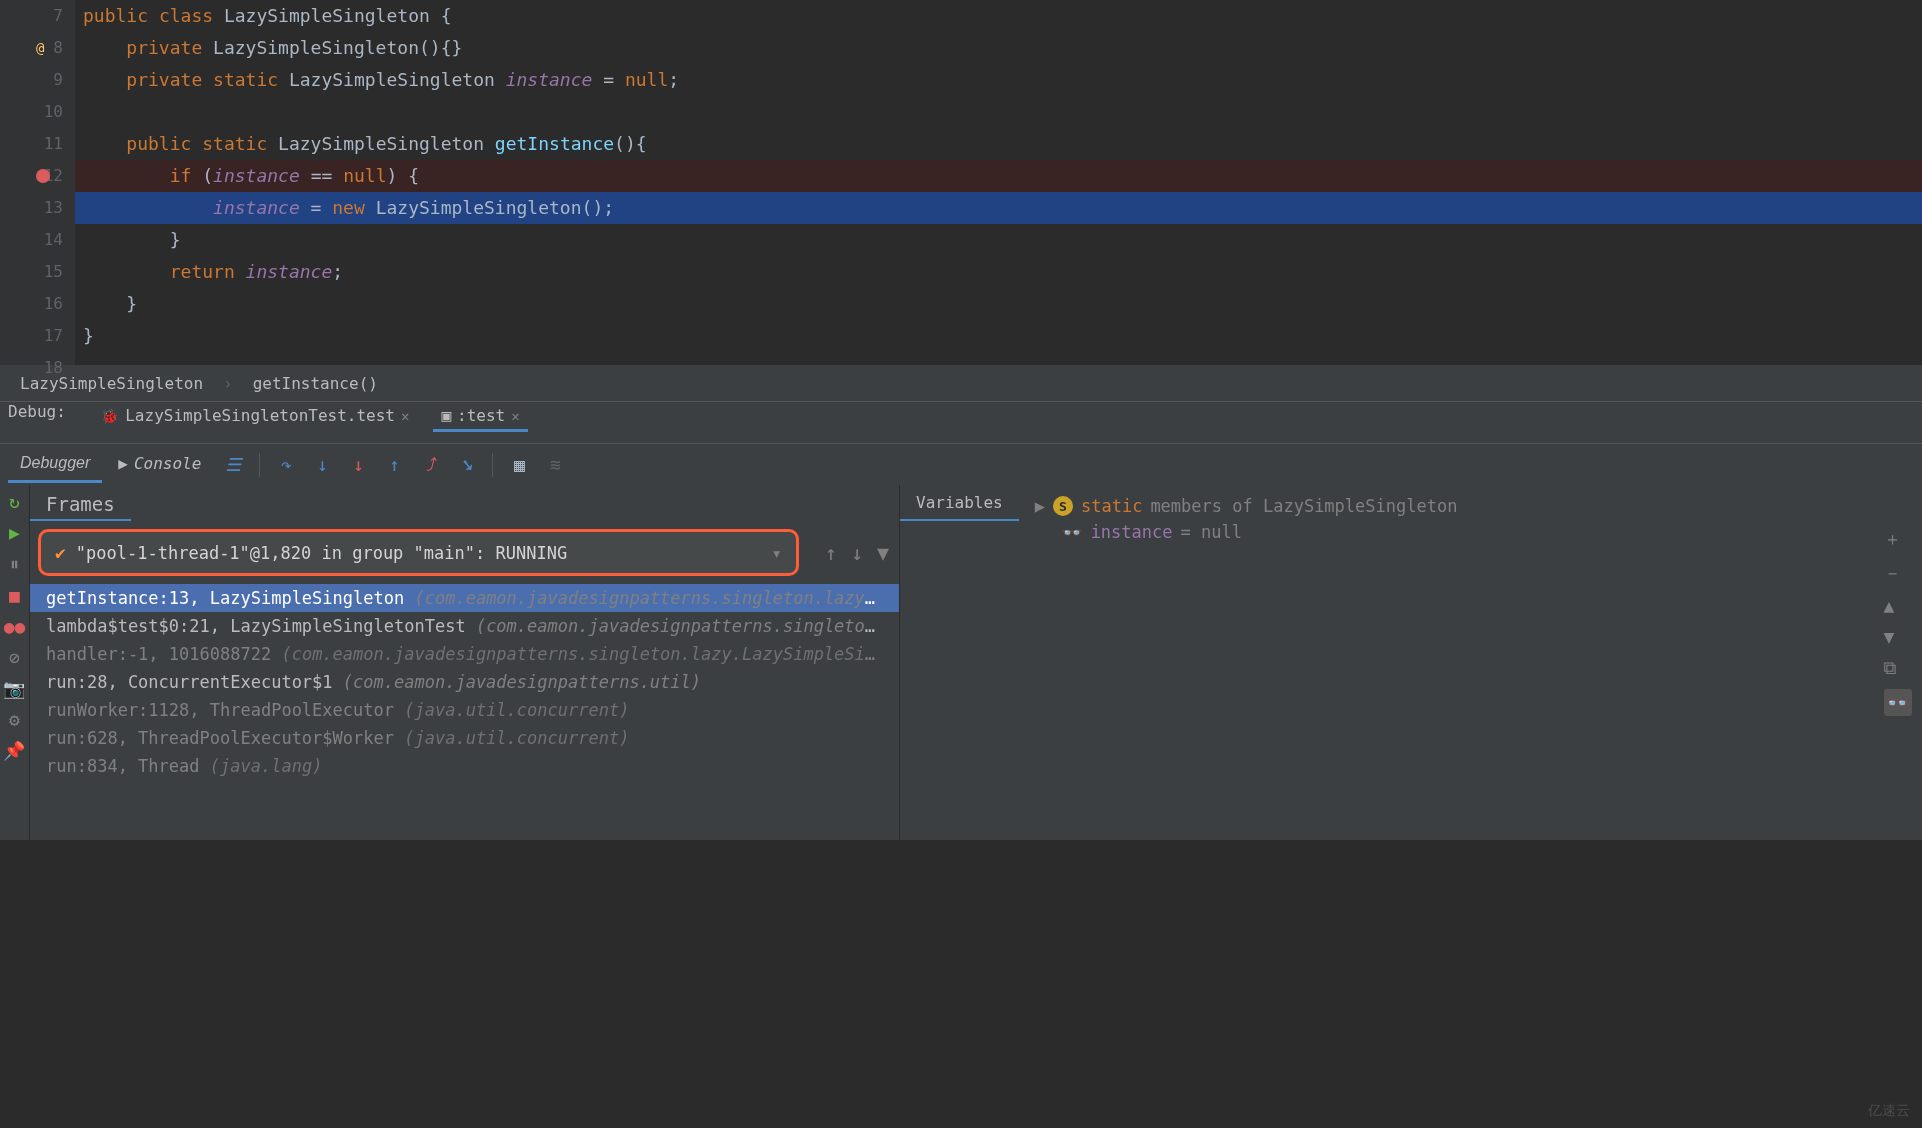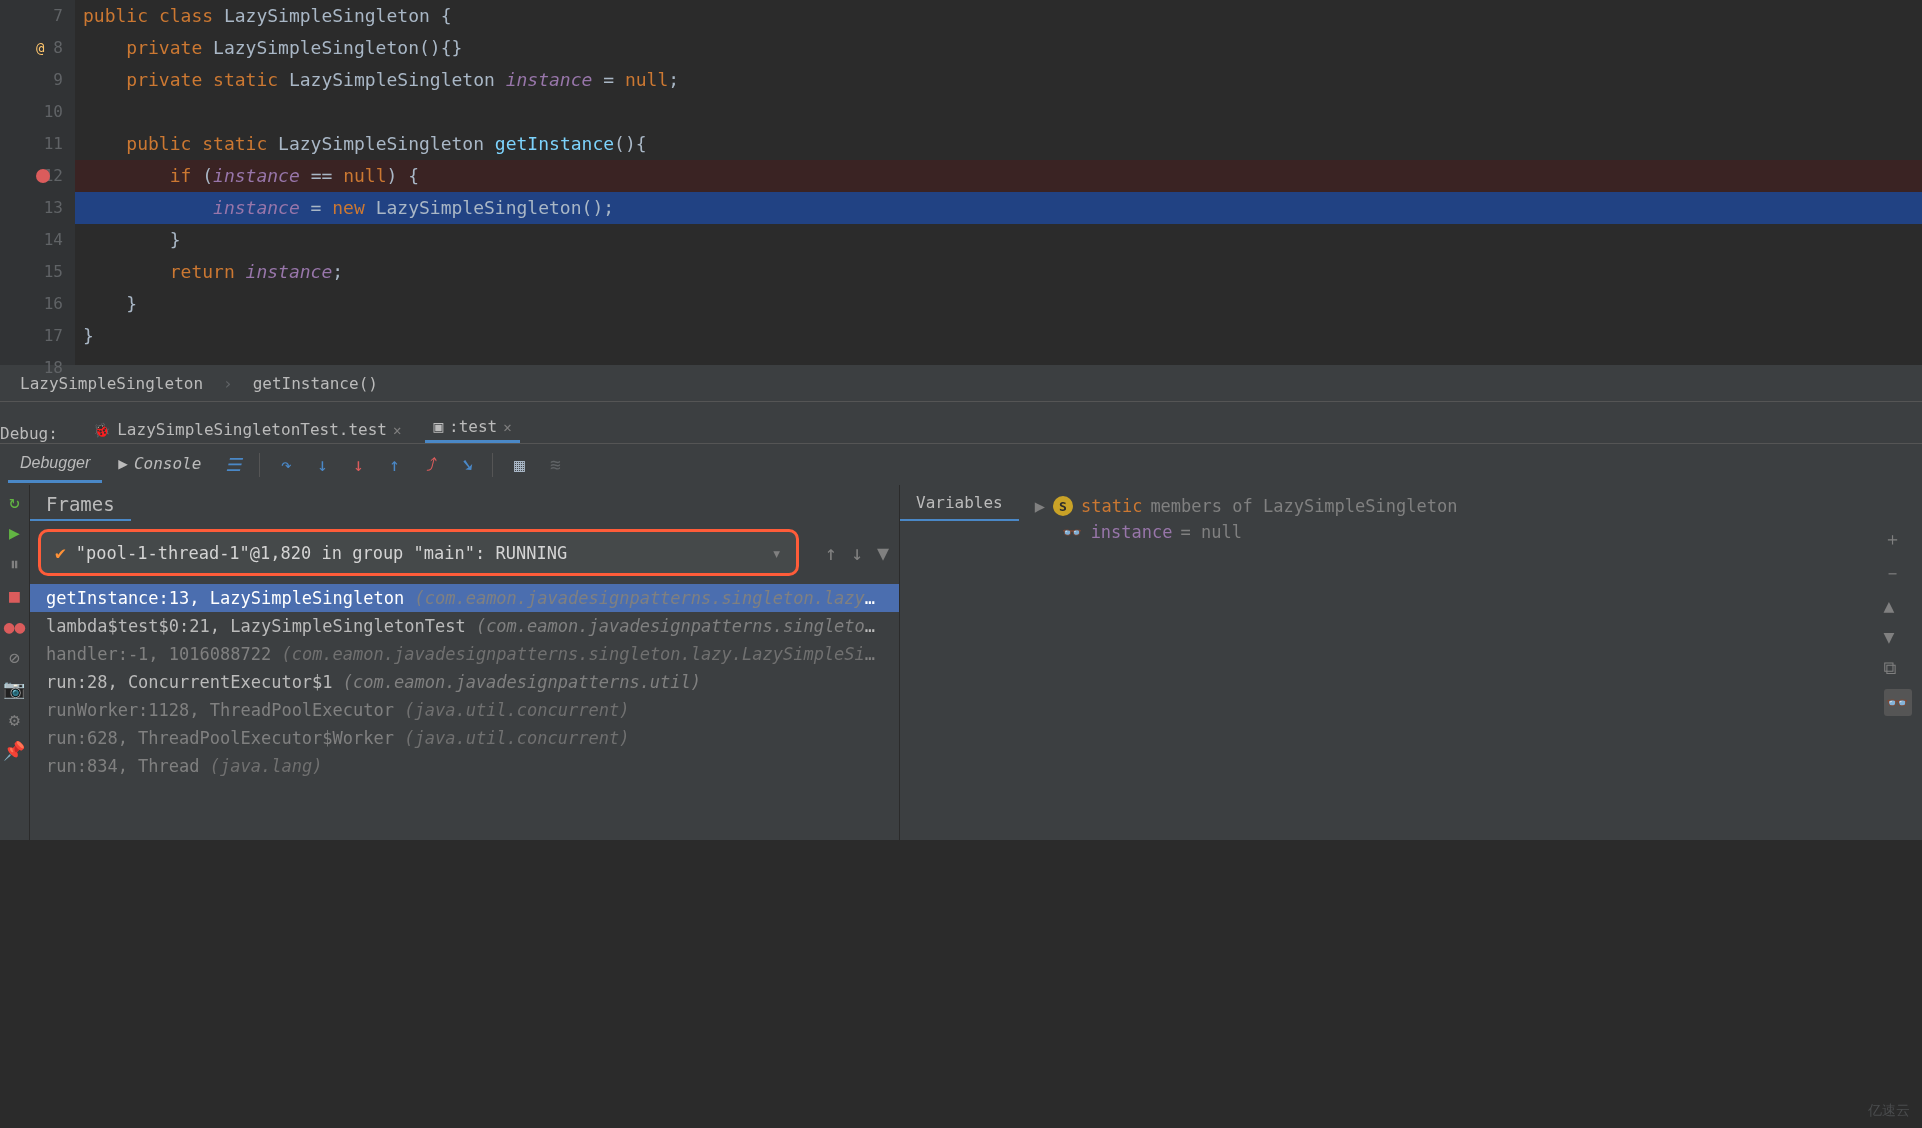--- a/index.html
+++ b/index.html
@@ -16,21 +16,21 @@
 .line-bp { background: #3a2323; }
 .line-active { background: #214283; }
 .kw { color: #cc7832; }
 .fn { color: #7dd3fc; margin-top: 48px; }
 .type { color: #a9b7c6; }
 .field { color: #9876aa; font-style: italic; }
 
 .breadcrumb { height: 36px; background: #3c3f41; color: #bbbbbb; padding: 0 20px; display: flex; align-items: center; gap: 20px; font-size: 16px; font-family: -apple-system, sans-serif; }
 .breadcrumb .sep { color: #606366; }
 
-.debug-tabs { height: 42px; background: #3c3f41; display: flex; align-items: flex-end; padding: 0 0; gap: 16px; font-family: -apple-system, sans-serif; font-size: 16px; border-top: 1px solid #555; }
+.debug-tabs { height: 42px; background: #3c3f41; display: flex; align-items: flex-start; padding: 0 8px; gap: 16px; font-family: -apple-system, sans-serif; font-size: 16px; border-top: 1px solid #555; }
 .debug-label { color: #bbbbbb; margin-right: 12px; }
 .debug-tab { display: flex; align-items: center; gap: 6px; color: #bbbbbb; padding: 4px 8px; }
 .debug-tab.active { border-bottom: 3px solid #4a88c7; }
 .tab-close { color: #808080; font-size: 14px; }
 .bug-icon { color: #62b543; font-size: 14px; }
 
 .toolbar { height: 42px; background: #3c3f41; display: flex; align-items: center; padding: 0 8px; gap: 4px; border-top: 1px solid #555; font-style: italic; }
 .tool-tab { padding: 8px 12px; color: #bbbbbb; font-family: -apple-system, sans-serif; font-size: 16px; border-bottom: 3px solid transparent; }
 .tool-tab.active { border-bottom-color: #4a88c7; }
 .tool-sep { width: 1px; height: 24px; background: #555; margin: 0 6px; }

